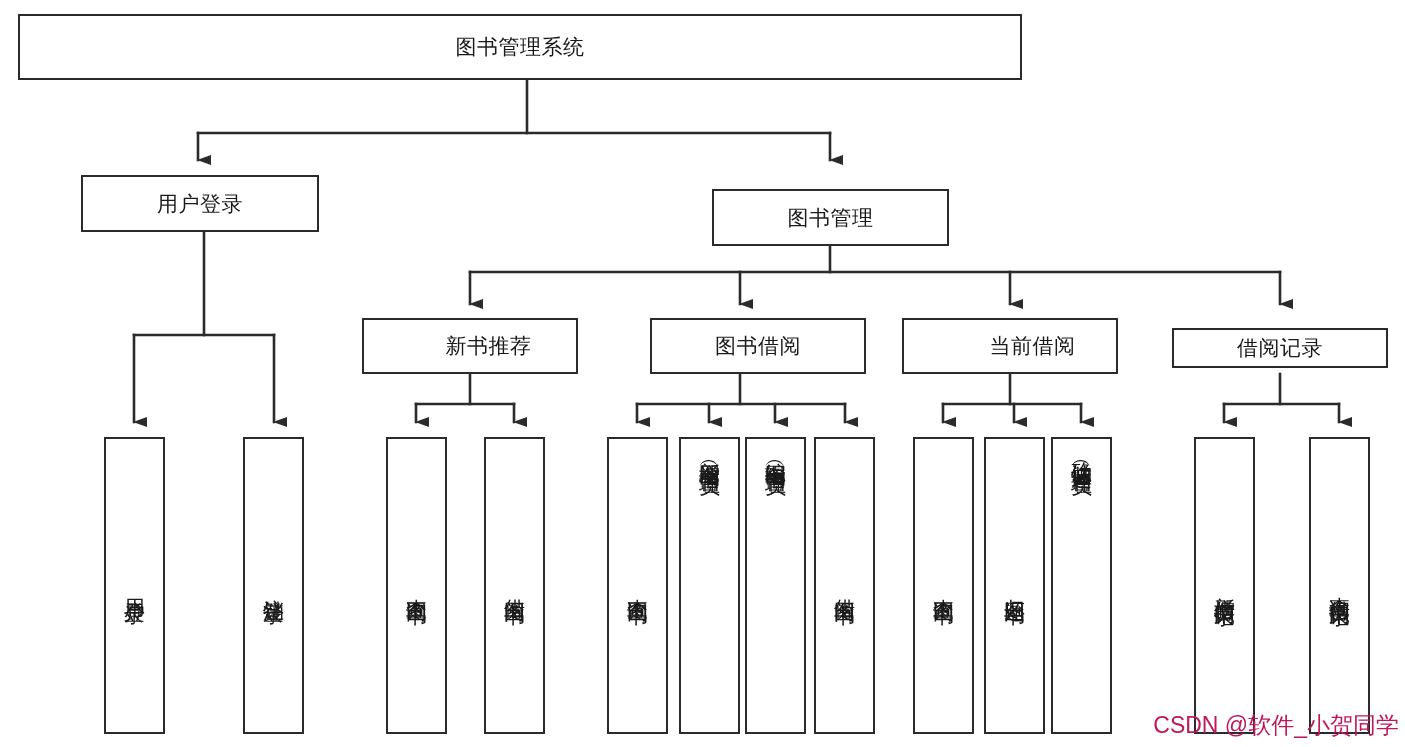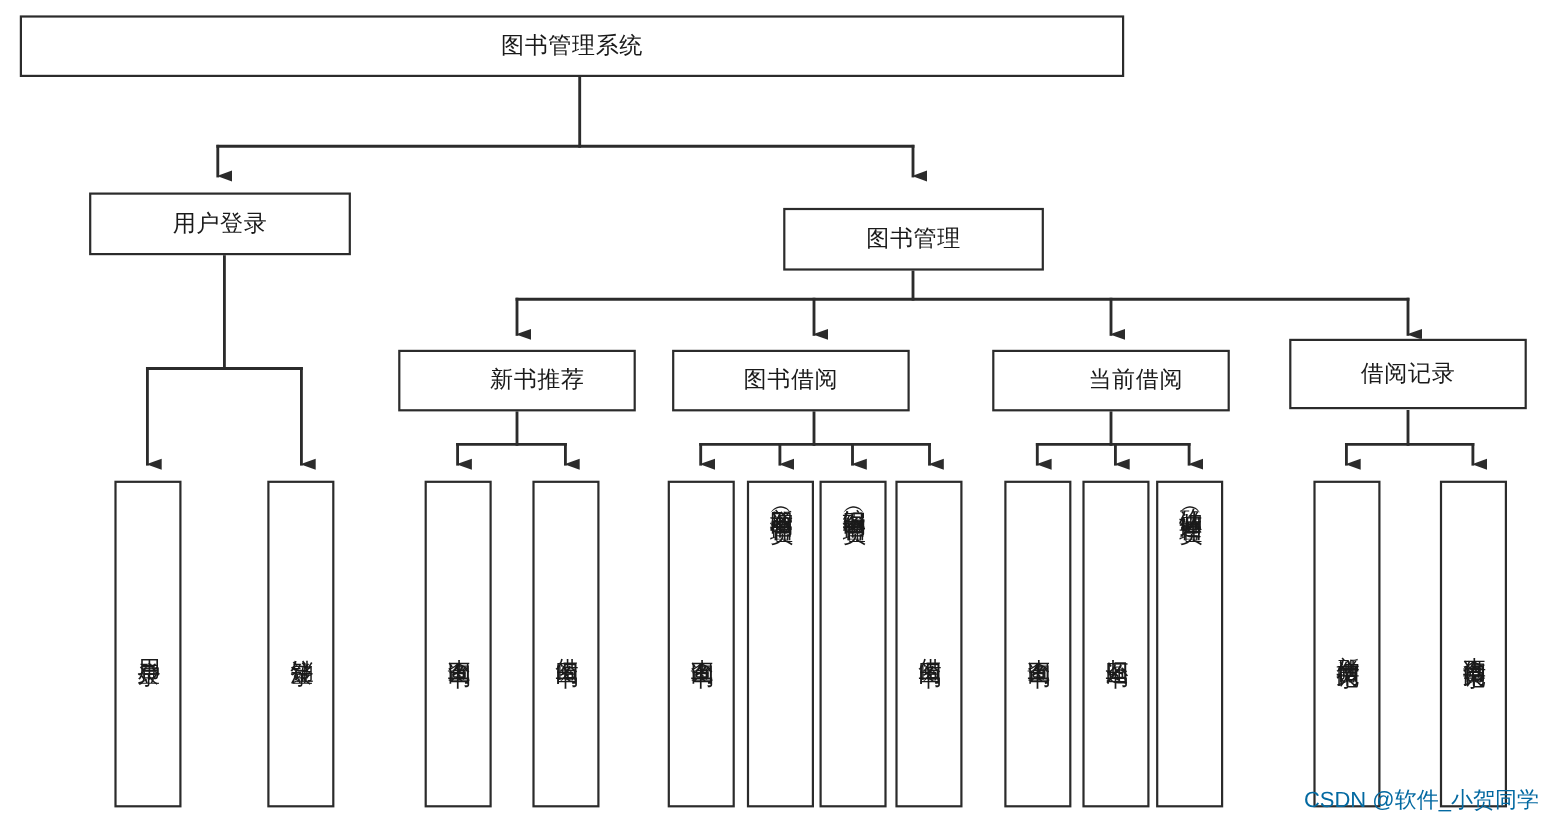--- a/index.html
+++ b/index.html
@@ -55,22 +55,22 @@
     padding-top: 6px;
   }
   .leaf-box.centered {
     align-items: center;
     padding-top: 0;
   }
   #watermark {
     position: absolute;
     right: 6px;
     bottom: 6px;
-    font-size: 20px;
-    color: #0369a1;
+    font-size: 23px;
+    color: #be185d;
     white-space: nowrap;
     user-select: none;
   }
 </style>
 </head>
 <body>
 
 <div id="canvas">
 
   <svg id="diagram-svg" viewBox="0 0 1405 747" xmlns="http://www.w3.org/2000/svg">
@@ -116,41 +116,41 @@
       <path d="M 1014 404 L 1014 422" marker-end="url(#arrow)"></path>
       <path d="M 1081 404 L 1081 422" marker-end="url(#arrow)"></path>
 
       <path d="M 1280 374 L 1280 404"></path>
       <path d="M 1224 404 L 1339 404"></path>
       <path d="M 1224 404 L 1224 422" marker-end="url(#arrow)"></path>
       <path d="M 1339 404 L 1339 422" marker-end="url(#arrow)"></path>
     </g>
   </svg>
 
-  <div class="node-box" style="left:18px; top:14px; width:1004px; height:56px;">
+  <div class="node-box" style="left:18px; top:14px; width:1004px; height:66px;">
     <span class="node-label-h">图书管理系统</span>
   </div>
 
   <div class="node-box" style="left:81px; top:175px; width:238px; height:57px;">
     <span class="node-label-h">用户登录</span>
   </div>
   <div class="node-box" style="left:712px; top:175px; width:237px; height:57px;margin-top:14px;">
     <span class="node-label-h">图书管理</span>
   </div>
 
   <div class="node-box" style="left:362px; top:318px; width:216px; height:56px;padding-left:37px;">
     <span class="node-label-h">新书推荐</span>
   </div>
-  <div class="node-box" style="left:611px; top:318px; width:216px; height:56px;">
+  <div class="node-box" style="left:650px; top:318px; width:216px; height:56px;">
     <span class="node-label-h">图书借阅</span>
   </div>
   <div class="node-box" style="left:902px; top:318px; width:216px; height:56px;padding-left:45px;">
     <span class="node-label-h">当前借阅</span>
   </div>
-  <div class="node-box" style="left:1172px; top:308px; width:216px; height:64px;">
+  <div class="node-box" style="left:1172px; top:328px; width:216px; height:40px;">
     <span class="node-label-h">借阅记录</span>
   </div>
 
   <div class="node-box leaf-box centered" style="left:104px; top:437px; width:61px; height:297px;">
     <span class="node-label-v">用户登录</span>
   </div>
   <div class="node-box leaf-box centered" style="left:243px; top:437px; width:61px; height:297px;">
     <span class="node-label-v">注销登录</span>
   </div>
 

